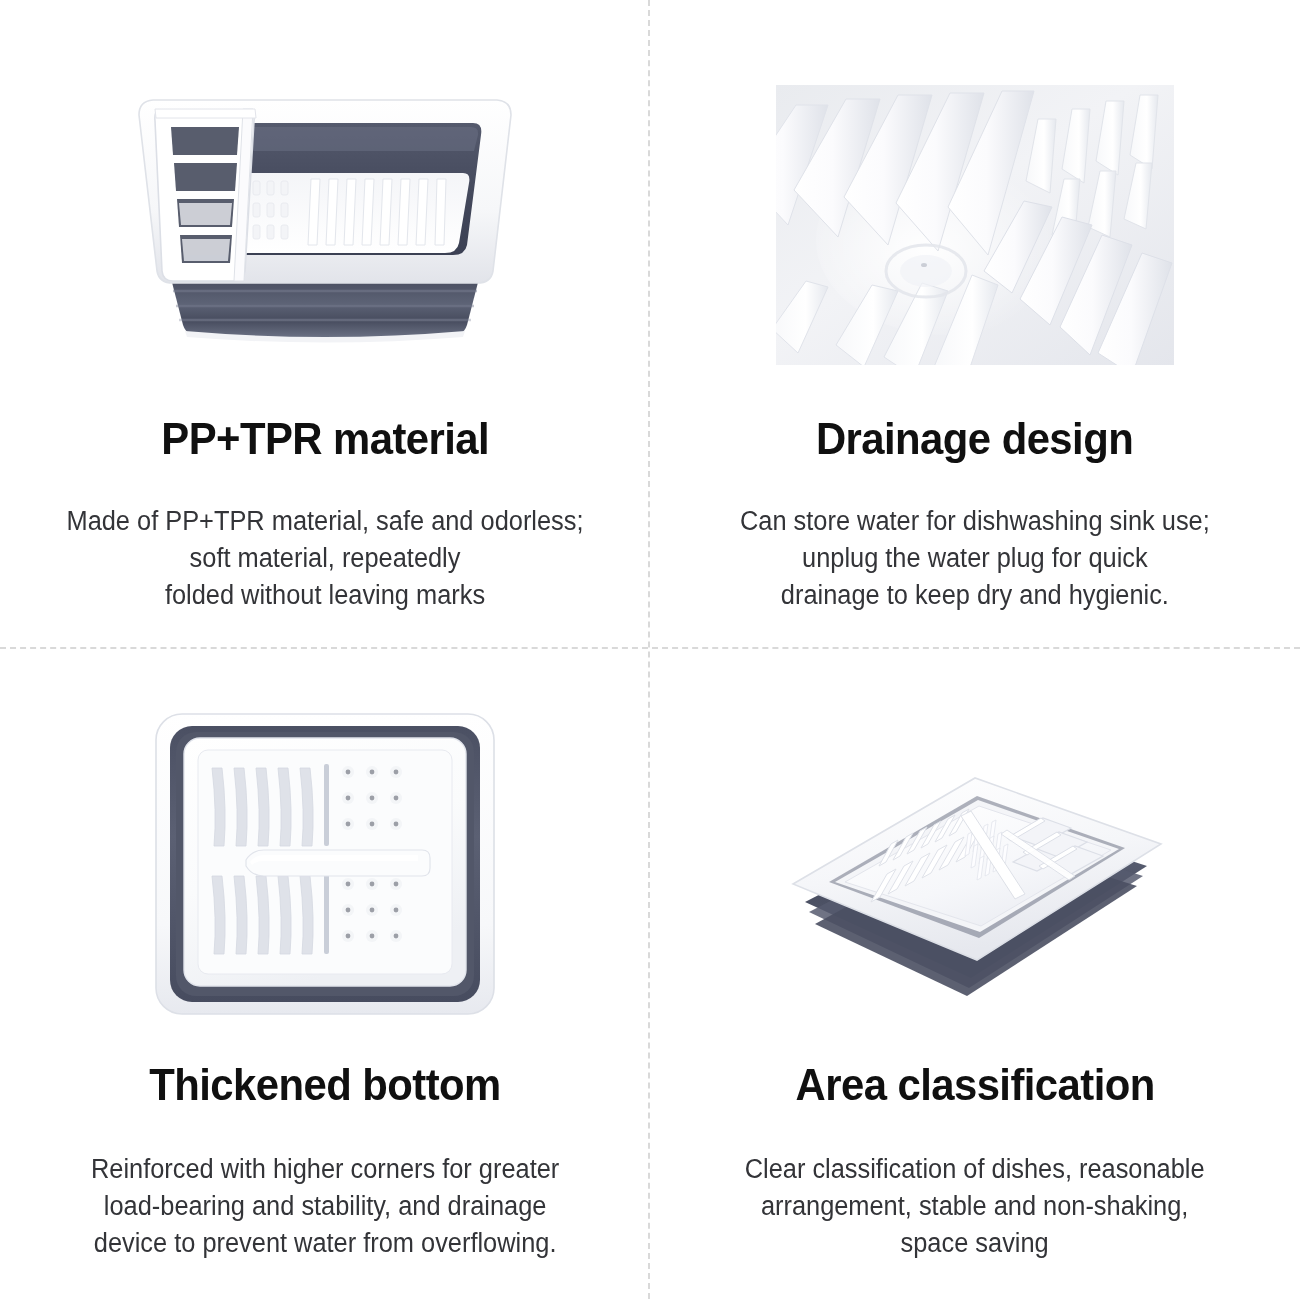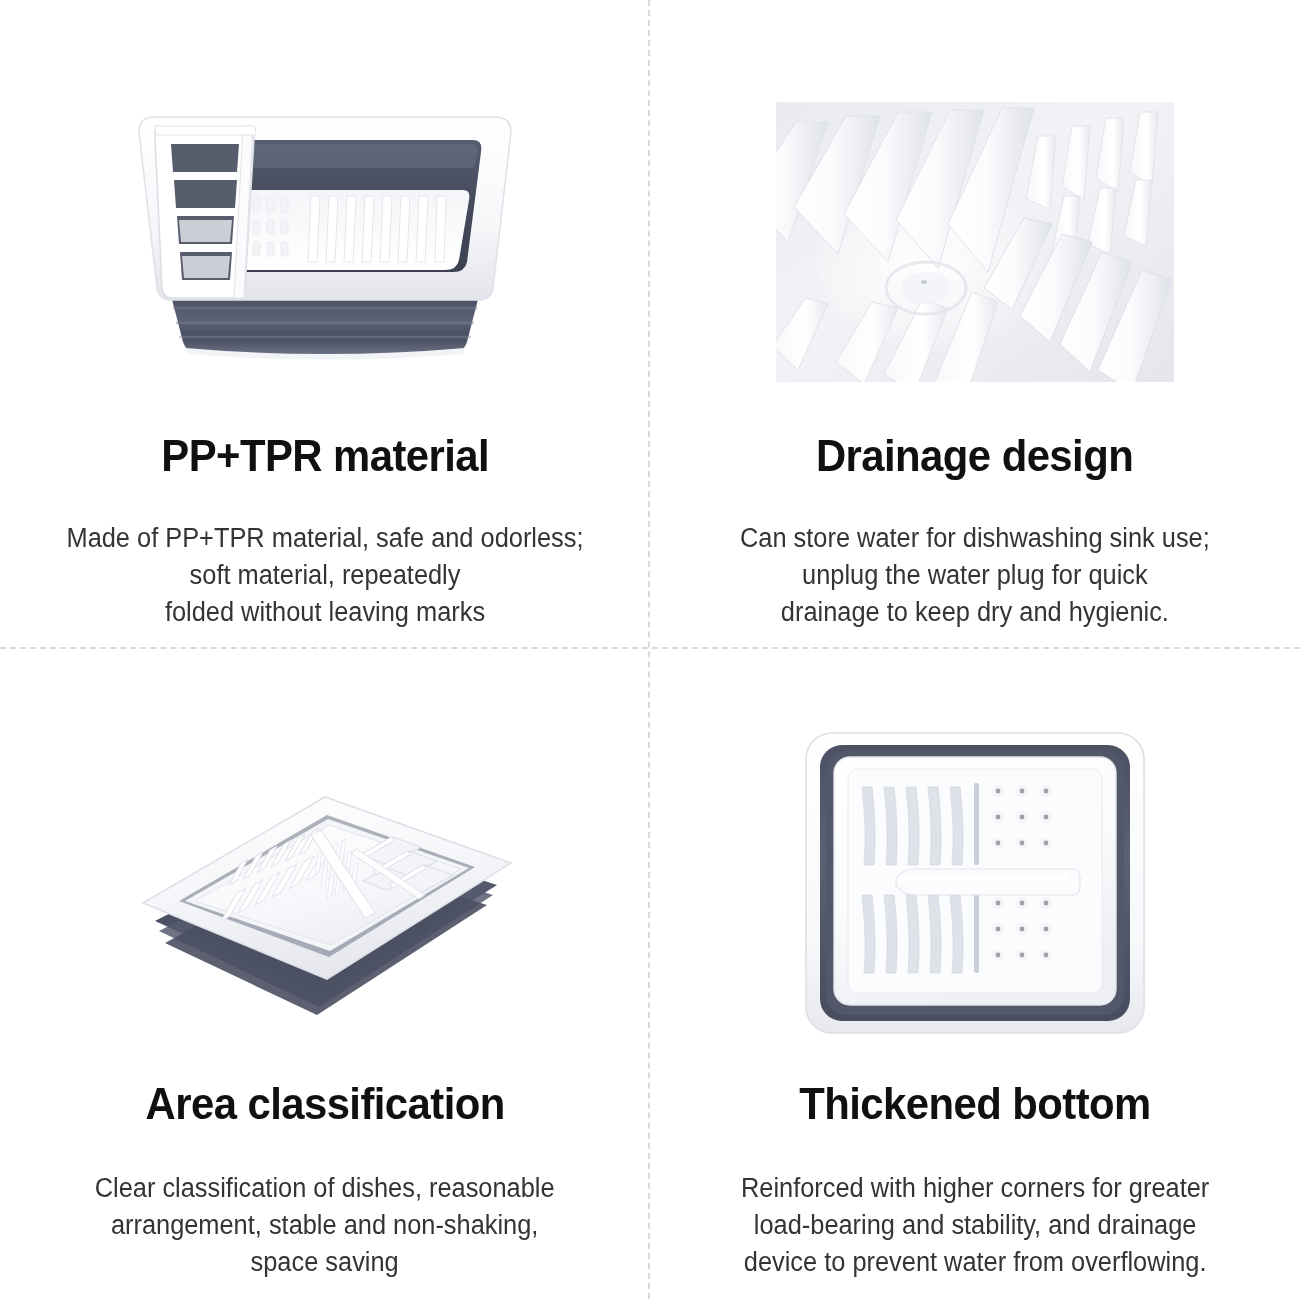--- a/index.html
+++ b/index.html
@@ -41,21 +41,20 @@
     display: grid;
     grid-template-columns: 650px 650px;
     grid-template-rows: 648px 651px;
   }
   .cell {
     position: relative;
     display: flex;
     flex-direction: column;
     align-items: center;
     box-sizing: border-box;
-    justify-content: center;
   }
   .cell.top { padding-top: 60px; }
   .cell.bottom { padding-top: 48px; }
 
   .figure {
     width: 100%;
     display: flex;
     align-items: center;
     justify-content: center;
   }
@@ -268,20 +267,125 @@
         </svg>
       </div>
       <div class="feature-title">Drainage design</div>
       <div class="feature-desc">Can store water for dishwashing sink use;
 unplug the water plug for quick
 drainage to keep dry and hygienic.</div>
     </div>
 
     <div class="cell bottom">
       <div class="figure">
+        <svg width="350" height="320" viewBox="0 0 350 320">
+          <defs>
+            <linearGradient id="rimC" x1="0" y1="0" x2="0" y2="1">
+              <stop offset="0%" stop-color="#ffffff"></stop>
+              <stop offset="70%" stop-color="#f7f8fa"></stop>
+              <stop offset="100%" stop-color="#e7e9ef"></stop>
+            </linearGradient>
+            <linearGradient id="slateC" x1="0" y1="0" x2="0" y2="1">
+              <stop offset="0%" stop-color="#4b5063"></stop>
+              <stop offset="40%" stop-color="#5b6073"></stop>
+              <stop offset="100%" stop-color="#474c5f"></stop>
+            </linearGradient>
+            <linearGradient id="trayC" x1="0" y1="0" x2="0.4" y2="1">
+              <stop offset="0%" stop-color="#ffffff"></stop>
+              <stop offset="55%" stop-color="#fafbfc"></stop>
+              <stop offset="100%" stop-color="#eef0f4"></stop>
+            </linearGradient>
+          </defs>
+
+          <rect x="6" y="8" width="338" height="300" rx="26" fill="url(#rimC)" stroke="#dde0e7" stroke-width="1.6"></rect>
+
+          <rect x="20" y="20" width="310" height="276" rx="22" fill="url(#slateC)"></rect>
+          <rect x="26" y="26" width="298" height="264" rx="20" fill="#525769"></rect>
+
+          <rect x="34" y="32" width="282" height="248" rx="16" fill="url(#trayC)" stroke="#e2e5ec" stroke-width="1.4"></rect>
+
+          <rect x="48" y="44" width="254" height="224" rx="10" fill="#fbfcfd" stroke="#e8eaf0" stroke-width="1"></rect>
+
+          <g fill="#dfe2e9" stroke="#d4d8e1" stroke-width="0.8">
+            <path d="M62,62 q5,44 2,78 l10,0 q3,-36 -2,-78 z"></path>
+            <path d="M84,62 q5,44 2,78 l10,0 q3,-36 -2,-78 z"></path>
+            <path d="M106,62 q5,44 2,78 l10,0 q3,-36 -2,-78 z"></path>
+            <path d="M128,62 q5,44 2,78 l10,0 q3,-36 -2,-78 z"></path>
+            <path d="M150,62 q5,44 2,78 l10,0 q3,-36 -2,-78 z"></path>
+          </g>
+
+          <g fill="#dfe2e9" stroke="#d4d8e1" stroke-width="0.8">
+            <path d="M62,170 q5,44 2,78 l10,0 q3,-36 -2,-78 z"></path>
+            <path d="M84,170 q5,44 2,78 l10,0 q3,-36 -2,-78 z"></path>
+            <path d="M106,170 q5,44 2,78 l10,0 q3,-36 -2,-78 z"></path>
+            <path d="M128,170 q5,44 2,78 l10,0 q3,-36 -2,-78 z"></path>
+            <path d="M150,170 q5,44 2,78 l10,0 q3,-36 -2,-78 z"></path>
+          </g>
+
+          <rect x="174" y="58" width="5" height="82" rx="2" fill="#c9ced8"></rect>
+          <rect x="174" y="166" width="5" height="82" rx="2" fill="#c9ced8"></rect>
+
+          <g fill="#3a3f4d">
+            <circle cx="198" cy="66" r="2.4"></circle>
+              <circle cx="222" cy="66" r="2.4"></circle>
+              <circle cx="246" cy="66" r="2.4"></circle>
+            <circle cx="198" cy="92" r="2.4"></circle>
+              <circle cx="222" cy="92" r="2.4"></circle>
+              <circle cx="246" cy="92" r="2.4"></circle>
+            <circle cx="198" cy="118" r="2.4"></circle>
+              <circle cx="222" cy="118" r="2.4"></circle>
+              <circle cx="246" cy="118" r="2.4"></circle>
+          </g>
+          <g fill="#eceef3">
+            <circle cx="198" cy="66" r="6" opacity="0.55"></circle>
+              <circle cx="222" cy="66" r="6" opacity="0.55"></circle>
+              <circle cx="246" cy="66" r="6" opacity="0.55"></circle>
+            <circle cx="198" cy="92" r="6" opacity="0.55"></circle>
+              <circle cx="222" cy="92" r="6" opacity="0.55"></circle>
+              <circle cx="246" cy="92" r="6" opacity="0.55"></circle>
+            <circle cx="198" cy="118" r="6" opacity="0.55"></circle>
+              <circle cx="222" cy="118" r="6" opacity="0.55"></circle>
+              <circle cx="246" cy="118" r="6" opacity="0.55"></circle>
+          </g>
+
+          <g fill="#3a3f4d">
+            <circle cx="198" cy="178" r="2.4"></circle>
+              <circle cx="222" cy="178" r="2.4"></circle>
+              <circle cx="246" cy="178" r="2.4"></circle>
+            <circle cx="198" cy="204" r="2.4"></circle>
+              <circle cx="222" cy="204" r="2.4"></circle>
+              <circle cx="246" cy="204" r="2.4"></circle>
+            <circle cx="198" cy="230" r="2.4"></circle>
+              <circle cx="222" cy="230" r="2.4"></circle>
+              <circle cx="246" cy="230" r="2.4"></circle>
+          </g>
+          <g fill="#eceef3">
+            <circle cx="198" cy="178" r="6" opacity="0.55"></circle>
+              <circle cx="222" cy="178" r="6" opacity="0.55"></circle>
+              <circle cx="246" cy="178" r="6" opacity="0.55"></circle>
+            <circle cx="198" cy="204" r="6" opacity="0.55"></circle>
+              <circle cx="222" cy="204" r="6" opacity="0.55"></circle>
+              <circle cx="246" cy="204" r="6" opacity="0.55"></circle>
+            <circle cx="198" cy="230" r="6" opacity="0.55"></circle>
+              <circle cx="222" cy="230" r="6" opacity="0.55"></circle>
+              <circle cx="246" cy="230" r="6" opacity="0.55"></circle>
+          </g>
+
+          <path d="M96,154 q6,-10 18,-10 l158,0 q8,0 8,8 l0,10 q0,8 -8,8 l-158,0 q-12,0 -18,-10 z" fill="#fbfcfd" stroke="#e1e4eb" stroke-width="1.2"></path>
+          <path d="M100,156 q5,-7 14,-7 l154,0 l0,6 l-154,0 q-8,0 -12,4 z" fill="#ffffff" opacity="0.9"></path>
+        </svg>
+      </div>
+      <div class="feature-title">Thickened bottom</div>
+      <div class="feature-desc">Reinforced with higher corners for greater
+load-bearing and stability, and drainage
+device to prevent water from overflowing.</div>
+    </div>
+
+    <div class="cell bottom">
+      <div class="figure">
         <svg width="400" height="300" viewBox="0 0 400 300">
           <defs>
             <linearGradient id="rimB" x1="0" y1="0" x2="0.3" y2="1">
               <stop offset="0%" stop-color="#ffffff"></stop>
               <stop offset="55%" stop-color="#f5f6f9"></stop>
               <stop offset="100%" stop-color="#e6e8ee"></stop>
             </linearGradient>
             <linearGradient id="slateB" x1="0" y1="0" x2="0" y2="1">
               <stop offset="0%" stop-color="#6a6f82"></stop>
               <stop offset="50%" stop-color="#4a4f62"></stop>
@@ -354,119 +458,14 @@
 
           <path d="M186,100 L196,95 L250,178 L240,183 Z" fill="#ffffff" stroke="#dde0e7" stroke-width="1"></path>
         </svg>
       </div>
       <div class="feature-title">Area classification</div>
       <div class="feature-desc">Clear classification of dishes, reasonable
 arrangement, stable and non-shaking,
 space saving</div>
     </div>
 
-    <div class="cell bottom">
-      <div class="figure">
-        <svg width="350" height="320" viewBox="0 0 350 320">
-          <defs>
-            <linearGradient id="rimC" x1="0" y1="0" x2="0" y2="1">
-              <stop offset="0%" stop-color="#ffffff"></stop>
-              <stop offset="70%" stop-color="#f7f8fa"></stop>
-              <stop offset="100%" stop-color="#e7e9ef"></stop>
-            </linearGradient>
-            <linearGradient id="slateC" x1="0" y1="0" x2="0" y2="1">
-              <stop offset="0%" stop-color="#4b5063"></stop>
-              <stop offset="40%" stop-color="#5b6073"></stop>
-              <stop offset="100%" stop-color="#474c5f"></stop>
-            </linearGradient>
-            <linearGradient id="trayC" x1="0" y1="0" x2="0.4" y2="1">
-              <stop offset="0%" stop-color="#ffffff"></stop>
-              <stop offset="55%" stop-color="#fafbfc"></stop>
-              <stop offset="100%" stop-color="#eef0f4"></stop>
-            </linearGradient>
-          </defs>
-
-          <rect x="6" y="8" width="338" height="300" rx="26" fill="url(#rimC)" stroke="#dde0e7" stroke-width="1.6"></rect>
-
-          <rect x="20" y="20" width="310" height="276" rx="22" fill="url(#slateC)"></rect>
-          <rect x="26" y="26" width="298" height="264" rx="20" fill="#525769"></rect>
-
-          <rect x="34" y="32" width="282" height="248" rx="16" fill="url(#trayC)" stroke="#e2e5ec" stroke-width="1.4"></rect>
-
-          <rect x="48" y="44" width="254" height="224" rx="10" fill="#fbfcfd" stroke="#e8eaf0" stroke-width="1"></rect>
-
-          <g fill="#dfe2e9" stroke="#d4d8e1" stroke-width="0.8">
-            <path d="M62,62 q5,44 2,78 l10,0 q3,-36 -2,-78 z"></path>
-            <path d="M84,62 q5,44 2,78 l10,0 q3,-36 -2,-78 z"></path>
-            <path d="M106,62 q5,44 2,78 l10,0 q3,-36 -2,-78 z"></path>
-            <path d="M128,62 q5,44 2,78 l10,0 q3,-36 -2,-78 z"></path>
-            <path d="M150,62 q5,44 2,78 l10,0 q3,-36 -2,-78 z"></path>
-          </g>
-
-          <g fill="#dfe2e9" stroke="#d4d8e1" stroke-width="0.8">
-            <path d="M62,170 q5,44 2,78 l10,0 q3,-36 -2,-78 z"></path>
-            <path d="M84,170 q5,44 2,78 l10,0 q3,-36 -2,-78 z"></path>
-            <path d="M106,170 q5,44 2,78 l10,0 q3,-36 -2,-78 z"></path>
-            <path d="M128,170 q5,44 2,78 l10,0 q3,-36 -2,-78 z"></path>
-            <path d="M150,170 q5,44 2,78 l10,0 q3,-36 -2,-78 z"></path>
-          </g>
-
-          <rect x="174" y="58" width="5" height="82" rx="2" fill="#c9ced8"></rect>
-          <rect x="174" y="166" width="5" height="82" rx="2" fill="#c9ced8"></rect>
-
-          <g fill="#3a3f4d">
-            <circle cx="198" cy="66" r="2.4"></circle>
-              <circle cx="222" cy="66" r="2.4"></circle>
-              <circle cx="246" cy="66" r="2.4"></circle>
-            <circle cx="198" cy="92" r="2.4"></circle>
-              <circle cx="222" cy="92" r="2.4"></circle>
-              <circle cx="246" cy="92" r="2.4"></circle>
-            <circle cx="198" cy="118" r="2.4"></circle>
-              <circle cx="222" cy="118" r="2.4"></circle>
-              <circle cx="246" cy="118" r="2.4"></circle>
-          </g>
-          <g fill="#eceef3">
-            <circle cx="198" cy="66" r="6" opacity="0.55"></circle>
-              <circle cx="222" cy="66" r="6" opacity="0.55"></circle>
-              <circle cx="246" cy="66" r="6" opacity="0.55"></circle>
-            <circle cx="198" cy="92" r="6" opacity="0.55"></circle>
-              <circle cx="222" cy="92" r="6" opacity="0.55"></circle>
-              <circle cx="246" cy="92" r="6" opacity="0.55"></circle>
-            <circle cx="198" cy="118" r="6" opacity="0.55"></circle>
-              <circle cx="222" cy="118" r="6" opacity="0.55"></circle>
-              <circle cx="246" cy="118" r="6" opacity="0.55"></circle>
-          </g>
-
-          <g fill="#3a3f4d">
-            <circle cx="198" cy="178" r="2.4"></circle>
-              <circle cx="222" cy="178" r="2.4"></circle>
-              <circle cx="246" cy="178" r="2.4"></circle>
-            <circle cx="198" cy="204" r="2.4"></circle>
-              <circle cx="222" cy="204" r="2.4"></circle>
-              <circle cx="246" cy="204" r="2.4"></circle>
-            <circle cx="198" cy="230" r="2.4"></circle>
-              <circle cx="222" cy="230" r="2.4"></circle>
-              <circle cx="246" cy="230" r="2.4"></circle>
-          </g>
-          <g fill="#eceef3">
-            <circle cx="198" cy="178" r="6" opacity="0.55"></circle>
-              <circle cx="222" cy="178" r="6" opacity="0.55"></circle>
-              <circle cx="246" cy="178" r="6" opacity="0.55"></circle>
-            <circle cx="198" cy="204" r="6" opacity="0.55"></circle>
-              <circle cx="222" cy="204" r="6" opacity="0.55"></circle>
-              <circle cx="246" cy="204" r="6" opacity="0.55"></circle>
-            <circle cx="198" cy="230" r="6" opacity="0.55"></circle>
-              <circle cx="222" cy="230" r="6" opacity="0.55"></circle>
-              <circle cx="246" cy="230" r="6" opacity="0.55"></circle>
-          </g>
-
-          <path d="M96,154 q6,-10 18,-10 l158,0 q8,0 8,8 l0,10 q0,8 -8,8 l-158,0 q-12,0 -18,-10 z" fill="#fbfcfd" stroke="#e1e4eb" stroke-width="1.2"></path>
-          <path d="M100,156 q5,-7 14,-7 l154,0 l0,6 l-154,0 q-8,0 -12,4 z" fill="#ffffff" opacity="0.9"></path>
-        </svg>
-      </div>
-      <div class="feature-title">Thickened bottom</div>
-      <div class="feature-desc">Reinforced with higher corners for greater
-load-bearing and stability, and drainage
-device to prevent water from overflowing.</div>
-    </div>
-
   </div>
 </div>
 
 </body></html>

